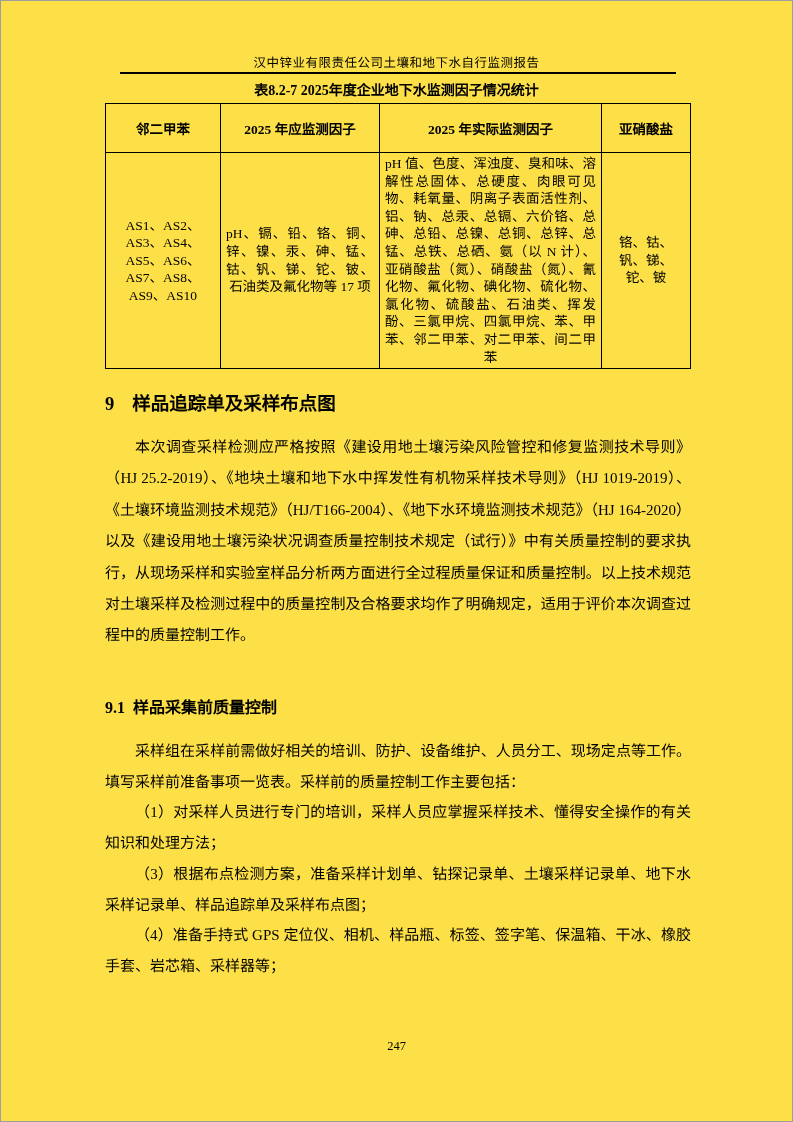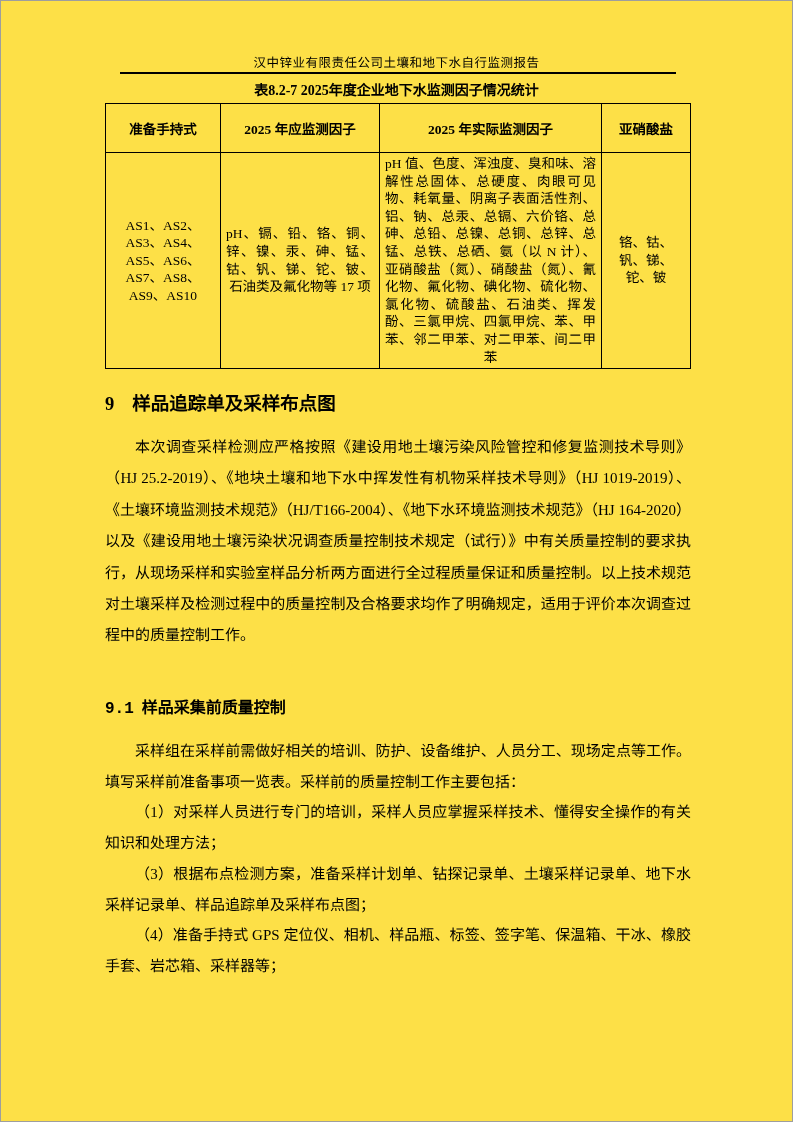--- a/index.html
+++ b/index.html
@@ -62,21 +62,21 @@
     position:absolute; top:431px; left:104px; width:586px;
     font-size:15px; line-height:31.4px;
     text-align:justify;
   }
   .section-body p { margin:0; text-indent:2em; }
 
   .subsection-heading {
     position:absolute; top:693px; left:104px; right:104px;
     font-size:16px; font-weight:bold;
   }
-  .subsection-heading .sec-num { margin-right:8px;font-family:Liberation Mono, monospace; }
+  .subsection-heading .sec-num { margin-right:8px; }
   .subsection-body {
     position:absolute; top:735px; left:104px; width:586px;
     font-size:15px; line-height:30.7px;
     text-align:justify;
   }
   .subsection-body p { margin:0; text-indent:2em; }
 
   .page-number {
     position:absolute; top:1038px; left:0; right:0;
     text-align:center; font-size:12.5px;
@@ -94,21 +94,21 @@
 
   <table class="monitor-table">
     <colgroup>
       <col class="col-site">
         <col class="col-req">
         <col class="col-actual">
         <col class="col-unmon">
     </colgroup>
     <thead>
       <tr>
-        <th>准备手持式</th>
+        <th>邻二甲苯</th>
         <th>2025 年应监测因子</th>
         <th>2025 年实际监测因子</th>
         <th>亚硝酸盐</th>
       </tr>
     </thead>
     <tbody>
       <tr>
         <td class="cell-center">AS1、AS2、AS3、AS4、AS5、AS6、AS7、AS8、AS9、AS10</td>
         <td class="cell-justify">pH、镉、铅、铬、铜、锌、镍、汞、砷、锰、钴、钒、锑、铊、铍、石油类及氟化物等 17 项</td>
         <td class="cell-justify">pH 值、色度、浑浊度、臭和味、溶解性总固体、总硬度、肉眼可见物、耗氧量、阴离子表面活性剂、铝、钠、总汞、总镉、六价铬、总砷、总铅、总镍、总铜、总锌、总锰、总铁、总硒、氨（以 N 计）、亚硝酸盐（氮）、硝酸盐（氮）、氰化物、氟化物、碘化物、硫化物、氯化物、硫酸盐、石油类、挥发酚、三氯甲烷、四氯甲烷、苯、甲苯、邻二甲苯、对二甲苯、间二甲苯</td>
@@ -129,14 +129,15 @@
     <span class="sec-num">9.1</span><span>样品采集前质量控制</span>
   </div>
 
   <div class="subsection-body">
     <p>采样组在采样前需做好相关的培训、防护、设备维护、人员分工、现场定点等工作。填写采样前准备事项一览表。采样前的质量控制工作主要包括：</p>
     <p>（1）对采样人员进行专门的培训，采样人员应掌握采样技术、懂得安全操作的有关知识和处理方法；</p>
     <p>（3）根据布点检测方案，准备采样计划单、钻探记录单、土壤采样记录单、地下水采样记录单、样品追踪单及采样布点图；</p>
     <p>（4）准备手持式 GPS 定位仪、相机、样品瓶、标签、签字笔、保温箱、干冰、橡胶手套、岩芯箱、采样器等；</p>
   </div>
 
+  <div class="page-number">247</div>
 
 </div>
 
 </body></html>

